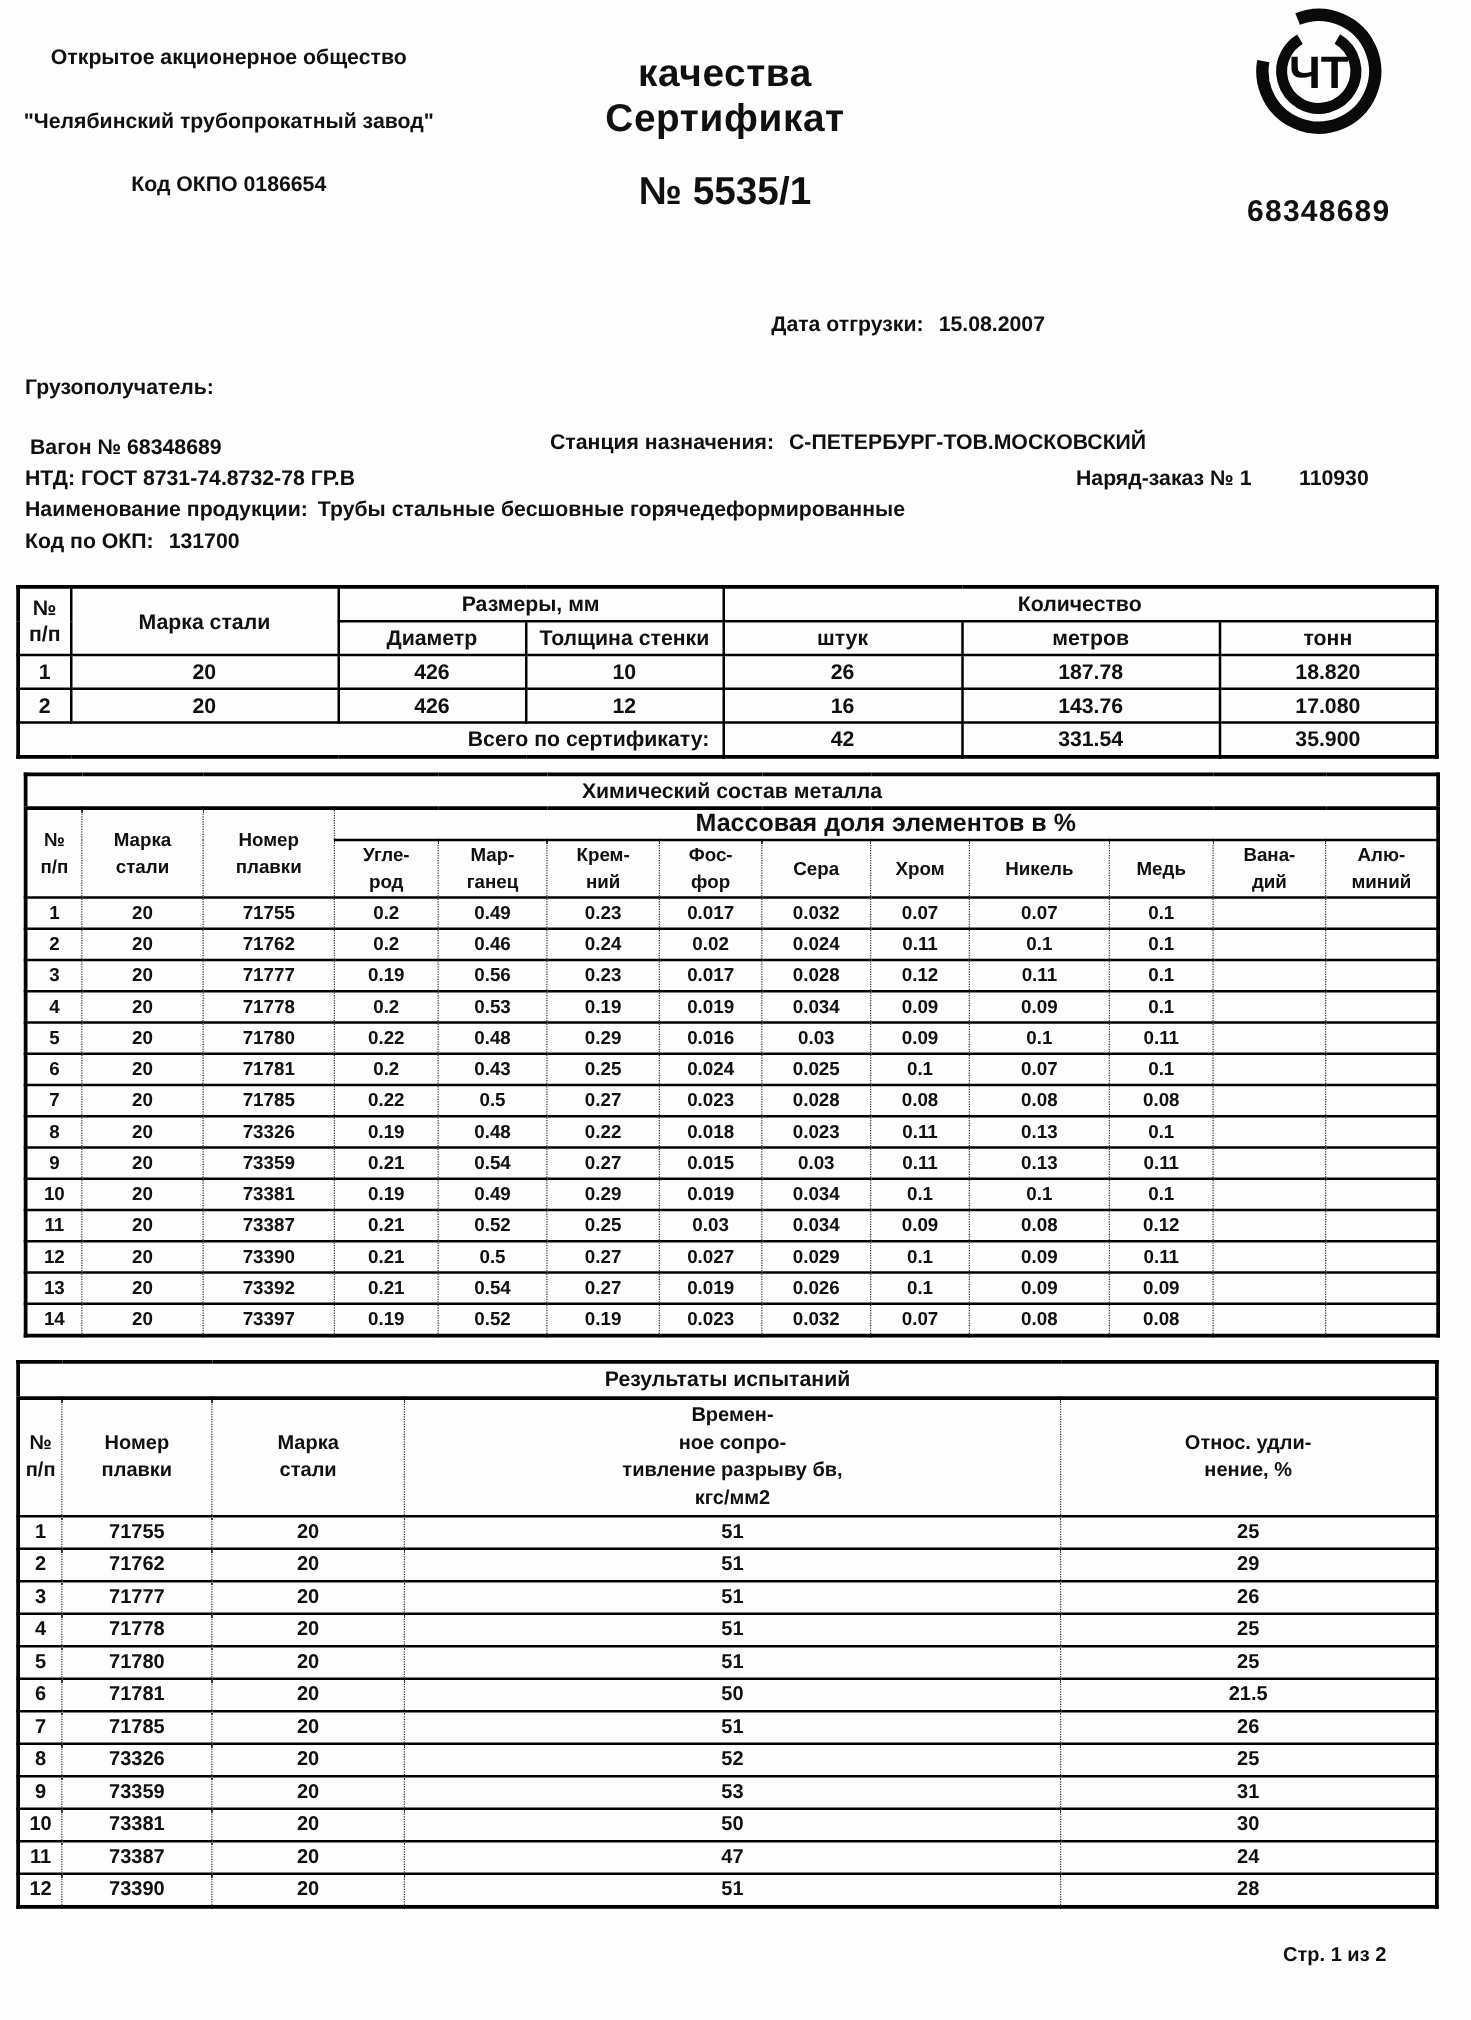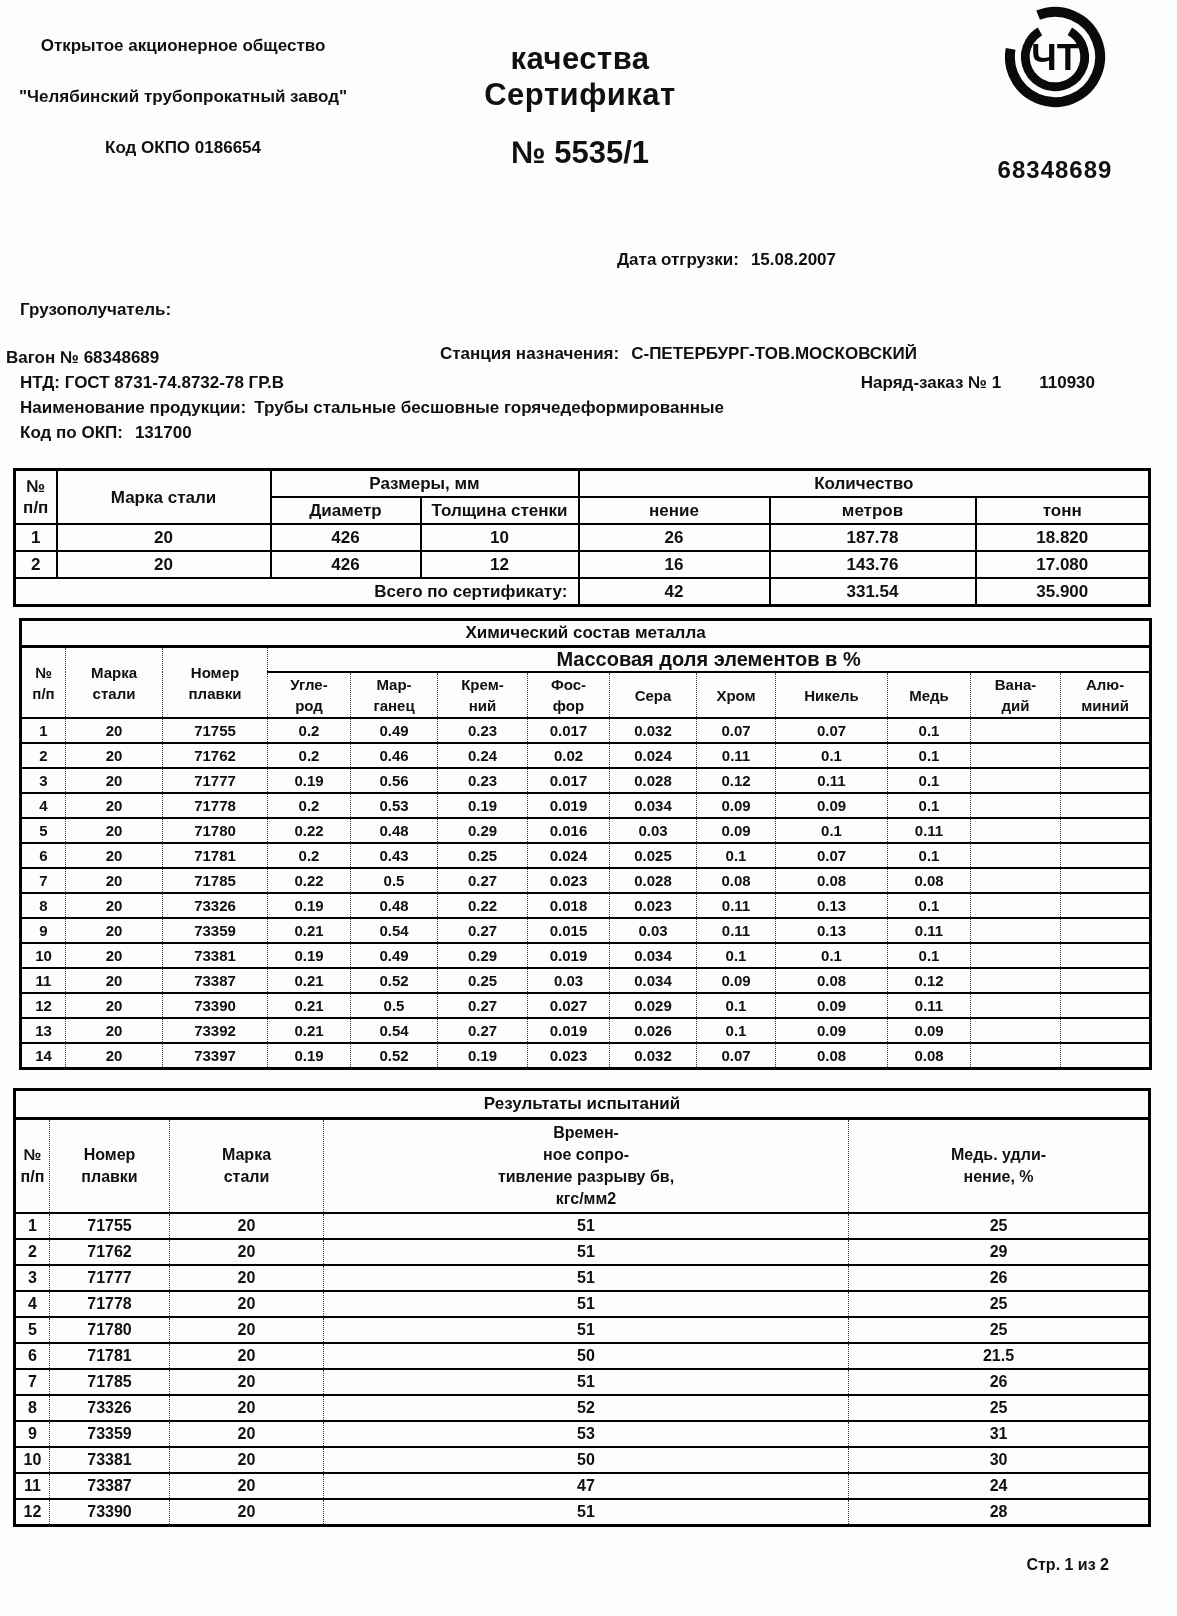--- a/index.html
+++ b/index.html
@@ -21,21 +21,21 @@
   .title-line2 { margin-top:33px; }
   .cert-no { margin-top:22px; font-size:31px; }
   .logo-wrap { position:absolute; left:995px; top:2px; width:120px; text-align:center; }
   .wagon-stamp { position:absolute; left:985px; top:156px; width:140px; text-align:center; font-size:24px; letter-spacing:1px; }
 
   
   .info { position:absolute; font-size:17px; white-space:nowrap; }
   .info .lbl { margin-right:12px; }
   .i-date { left:617px; top:250px; }
   .i-consignee { left:20px; top:300px; }
-  .i-wagon { left:6px; top:348px; }
+  .i-wagon { left:24px; top:348px; }
   .i-station { left:440px; top:344px; }
   .i-ntd { left:20px; top:373px; }
   .i-order { right:82px; top:373px; }
   .i-order .val { margin-left:26px; }
   .i-product { left:20px; top:398px; }
   .i-product .lbl { margin-right:8px; }
   .i-okp { left:20px; top:423px; }
 
   
   table { border-collapse:collapse; table-layout:fixed; background:#fdfdfd; }
@@ -127,21 +127,21 @@
       <tr>
         <th rowspan="2" class="pre">№
 п/п</th>
         <th rowspan="2">Марка стали</th>
         <th colspan="2">Размеры, мм</th>
         <th colspan="3">Количество</th>
       </tr>
       <tr>
         <th>Диаметр</th>
         <th>Толщина стенки</th>
-        <th>нение</th>
+        <th>штук</th>
         <th>метров</th>
         <th>тонн</th>
       </tr>
     </thead>
     <tbody>
         <tr>
           <td>1</td>
           <td>20</td>
           <td>426</td>
           <td>10</td>
@@ -447,21 +447,21 @@
         <th class="pre">№
 п/п</th>
         <th class="pre">Номер
 плавки</th>
         <th class="pre">Марка
 стали</th>
         <th class="pre">Времен-
 ное сопро-
 тивление разрыву бв,
 кгс/мм2</th>
-        <th class="pre">Медь. удли-
+        <th class="pre">Относ. удли-
 нение, %</th>
       </tr>
     </thead>
     <tbody>
         <tr>
           <td>1</td>
           <td>71755</td>
           <td>20</td>
           <td>51</td>
           <td>25</td>

